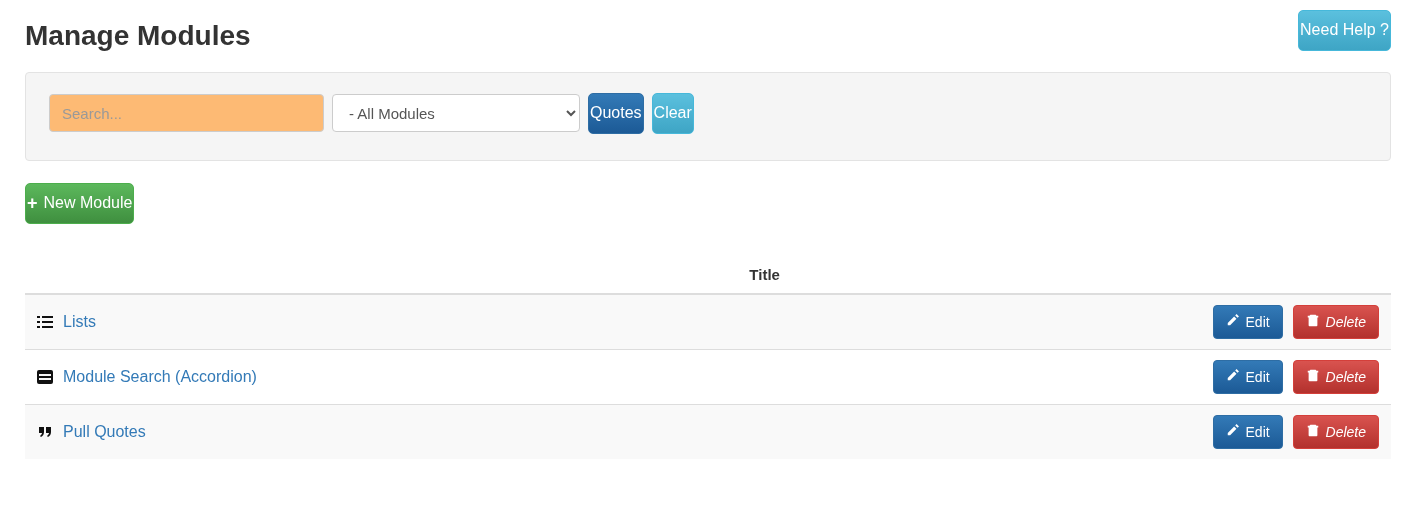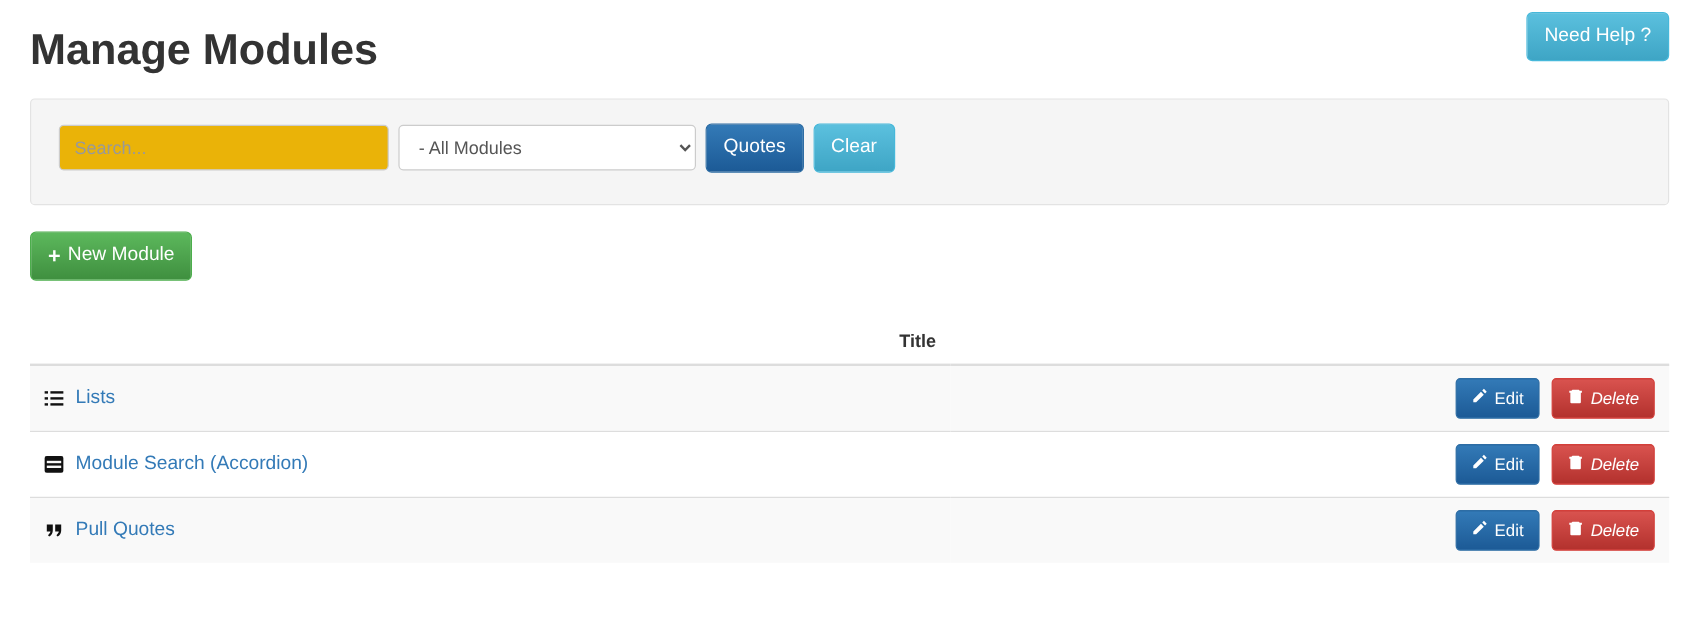--- a/index.html
+++ b/index.html
@@ -1,30 +1,30 @@
 <!DOCTYPE html>
 <html><head>
   <meta charset="utf-8">
   <style>
     * { box-sizing: border-box; margin: 0; padding: 0; }
     body { font-family: "Helvetica Neue", Helvetica, Arial, sans-serif; font-size: 14px; color: #333; background: #fff; padding: 10px 25px; width: 1416px; }
     .header { display: flex; justify-content: space-between; align-items: flex-start; margin-bottom: 20px; }
-    h1 { font-size: 36px; font-weight: 700; color: #333; margin-top: 10px; }
+    h1 { font-size: 28px; font-weight: 700; color: #333; margin-top: 10px; }
     .btn { display: inline-flex; align-items: center; gap: 6px; padding: 6px 12px; border: 1px solid transparent; border-radius: 4px; font-size: 14px; line-height: 1.42857143; cursor: pointer; text-decoration: none; white-space: nowrap; }
     .btn-info { color: #fff; background-image: linear-gradient(to bottom, #5bc0de, #3ea5c5); border-color: #46b8da; }
     .btn-primary { color: #fff; background-image: linear-gradient(to bottom, #337ab7, #1c5a96); border-color: #2e6da4; }
     .btn-success { color: #fff; background-image: linear-gradient(to bottom, #5cb85c, #3f8f3f); border-color: #4cae4c; }
     .btn-danger { color: #fff; background-image: linear-gradient(to bottom, #d9534f, #b3312d); border-color: #d43f3a; }
     .well { background-color: #f5f5f5; border: 1px solid #e3e3e3; border-radius: 4px; padding: 20px 20px 26px 23px; margin-bottom: 22px; }
     .filter-row { display: flex; gap: 8px; align-items: center; }
-    .form-control { height: 38px; padding: 6px 12px; font-size: 15px; color: #555; background: #eab308; border: 1px solid #ccc; border-radius: 4px; }
+    .form-control { height: 38px; padding: 6px 12px; font-size: 15px; color: #555; background: #fdba74; border: 1px solid #ccc; border-radius: 4px; }
     .search-input { width: 275px; }
     .search-input::placeholder { color: #999; }
     .module-select { width: 248px; background: #fff; }
-    .btn-lg { padding: 8px 14px; font-size: 16px; border-radius: 5px; }
+    .btn-lg { padding: 8px 1px; font-size: 16px; border-radius: 5px; }
     .new-module-wrap { margin-bottom: 32px; }
     .table { width: 100%; border-collapse: collapse; }
     .table th { text-align: right; padding: 10px 12px; font-weight: 700; font-size: 15px; border-bottom: 2px solid #ddd; }
     .table td { padding: 10px 12px; border-top: 1px solid #ddd; vertical-align: middle; margin-top: 27px; }
     .table tbody tr:nth-child(odd) { background-color: #f9f9f9; }
     .table tbody tr:nth-child(even) { background-color: #fff; }
     .title-cell { display: flex; align-items: center; gap: 8px; }
     .title-link { color: #337ab7; text-decoration: none; font-size: 16px; cursor: pointer; }
     .actions-cell { text-align: right; white-space: nowrap; }
     .actions-cell .btn { font-size: 14px; padding: 6px 12px; }

